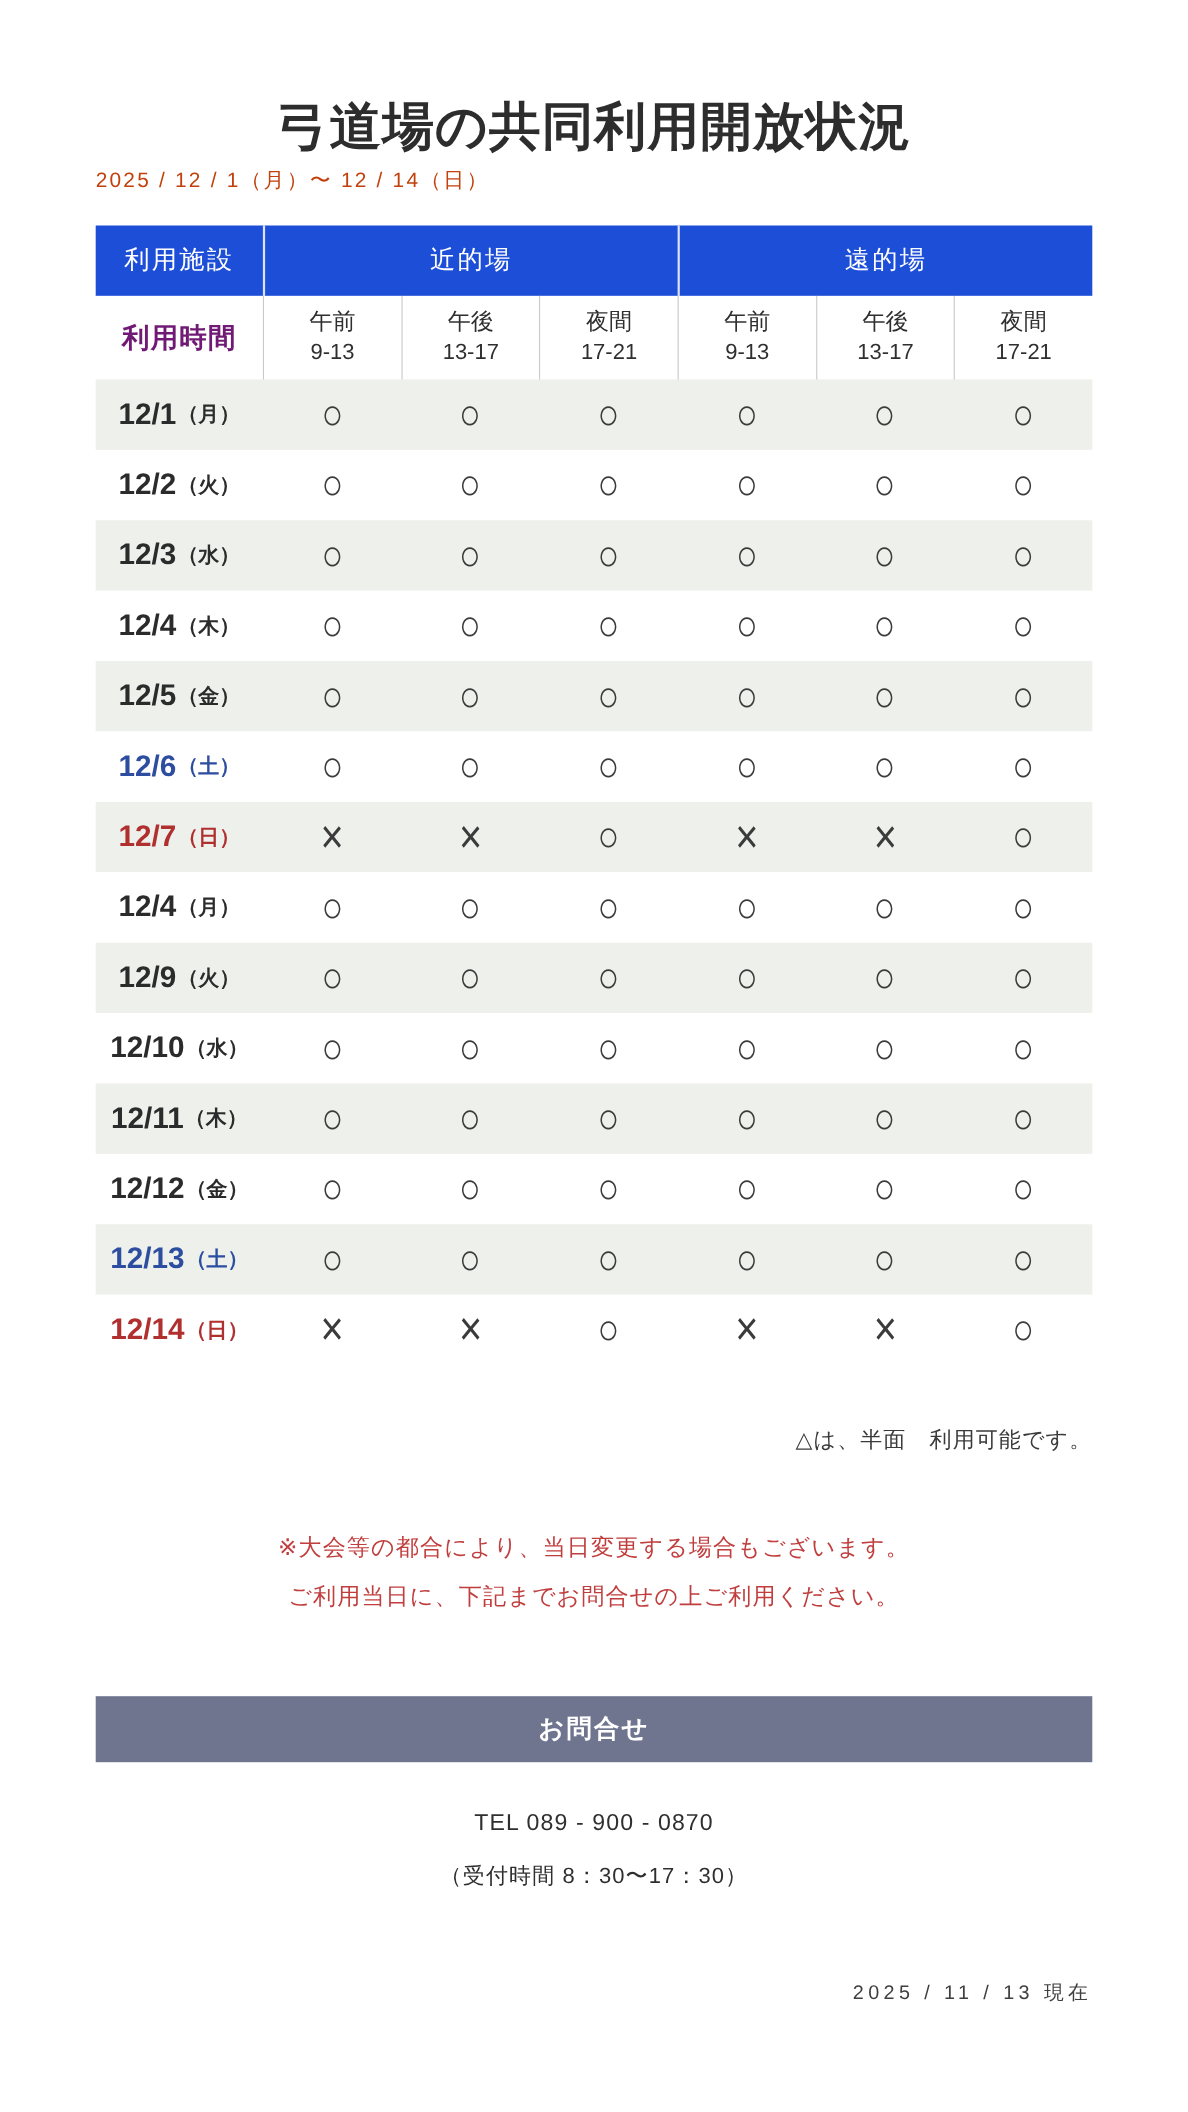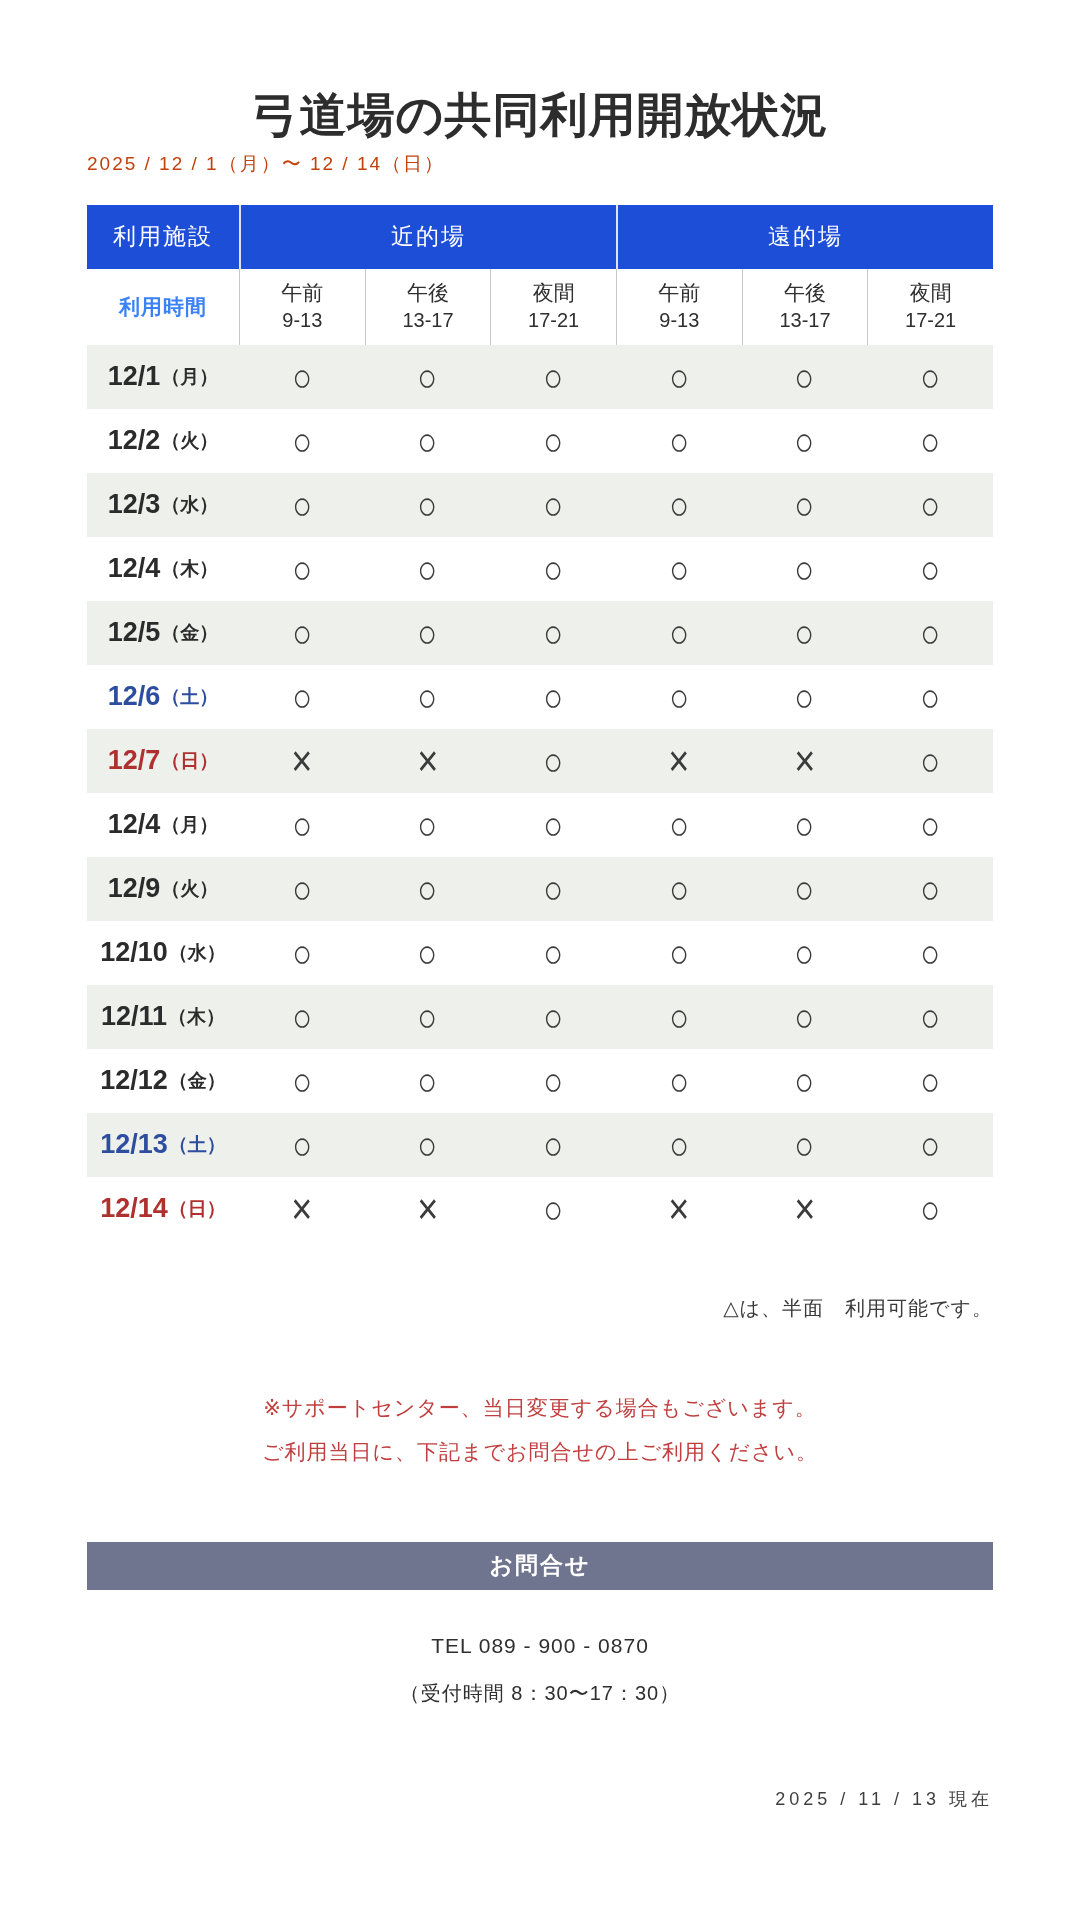--- a/index.html
+++ b/index.html
@@ -13,37 +13,37 @@
   }
   .content{width:906px;margin:0 auto;}
   .period{margin-top:6px;text-align:left;font-size:19px;letter-spacing:2px;color:#c2410c;}
   .schedule-table{margin-top:28px;width:100%;}
   .row{display:grid;grid-template-columns:152px repeat(6,1fr);}
   .cell{display:flex;align-items:center;justify-content:center;text-align:center;}
   .head-green{grid-template-columns:152px 1fr 1fr;height:64px;background:#1d4ed8;}
   .head-green .cell{color:#ffffff;font-size:23px;letter-spacing:2px;}
   .head-green .fac{border-left:2px solid rgba(255,255,255,0.85);}
   .head-time{height:76px;background:#ffffff;}
-  .time-h{font-size:21px;font-weight:bold;color:#3b82f6;letter-spacing:1px;}
+  .time-h{font-size:25px;font-weight:bold;color:#701a75;letter-spacing:1px;}
   .slot{border-left:1px solid #c9c9c9;flex-direction:column;line-height:1.35;}
   .slot-label{font-size:21px;color:#2f2f2f;}
   .slot-hours{font-size:20px;color:#2f2f2f;}
   .row.data{height:64px;background:#ffffff;}
   .row.data.shaded{background:#eef0ec;}
   .cell.date{font-size:27px;font-weight:bold;color:#2b2b2b;white-space:nowrap;}
   .cell.date .day{font-size:19px;font-weight:bold;margin-left:1px;}
   .cell.date.saturday{color:#2d4da0;}
   .cell.date.sunday{color:#b03030;}
   .cell.mark span{display:inline-block;color:#3b3b3b;transform:scaleX(0.82);font-weight:normal;}
   .cell.mark.circle span{font-size:40px;line-height:1;}
   .cell.mark.cross span{font-size:44px;line-height:1;}
   .legend{margin-top:54px;text-align:right;font-size:20px;color:#3a3a3a;letter-spacing:1px;}
   .warning{margin-top:64px;text-align:center;color:#c13e3e;font-size:21px;line-height:44px;letter-spacing:1px;}
   .contact-bar{
-    margin-top:68px;height:48px;background:#70758f;color:#ffffff;
+    margin-top:68px;height:60px;background:#70758f;color:#ffffff;
     display:flex;align-items:center;justify-content:center;
     font-size:23px;font-weight:bold;letter-spacing:2px;
   }
   .contact-info{margin-top:44px;text-align:center;color:#2f2f2f;}
   .c-name{font-size:22px;letter-spacing:1px;}
   .c-tel{margin-top:14px;font-size:21px;letter-spacing:1px;}
   .c-hours{margin-top:22px;font-size:20px;letter-spacing:1px;}
   .asof{margin-top:80px;text-align:right;font-size:18px;letter-spacing:4px;color:#3f3f3f;}
 </style>
 </head>
@@ -424,21 +424,21 @@
           </div>
           <div class="cell mark circle">
             <span>○</span>
           </div>
         </div>
       </div>
 
     <div class="legend">△は、半面　利用可能です。</div>
 
     <div class="warning">
-      <div>※サポートセンター、当日変更する場合もございます。</div>
+      <div>※大会等の都合により、当日変更する場合もございます。</div>
       <div>ご利用当日に、下記までお問合せの上ご利用ください。</div>
     </div>
 
     <div class="contact-bar">お問合せ</div>
 
     <div class="contact-info">
       <div class="c-tel">TEL 089 - 900 - 0870</div>
       <div class="c-hours">（受付時間 8：30〜17：30）</div>
     </div>
 

